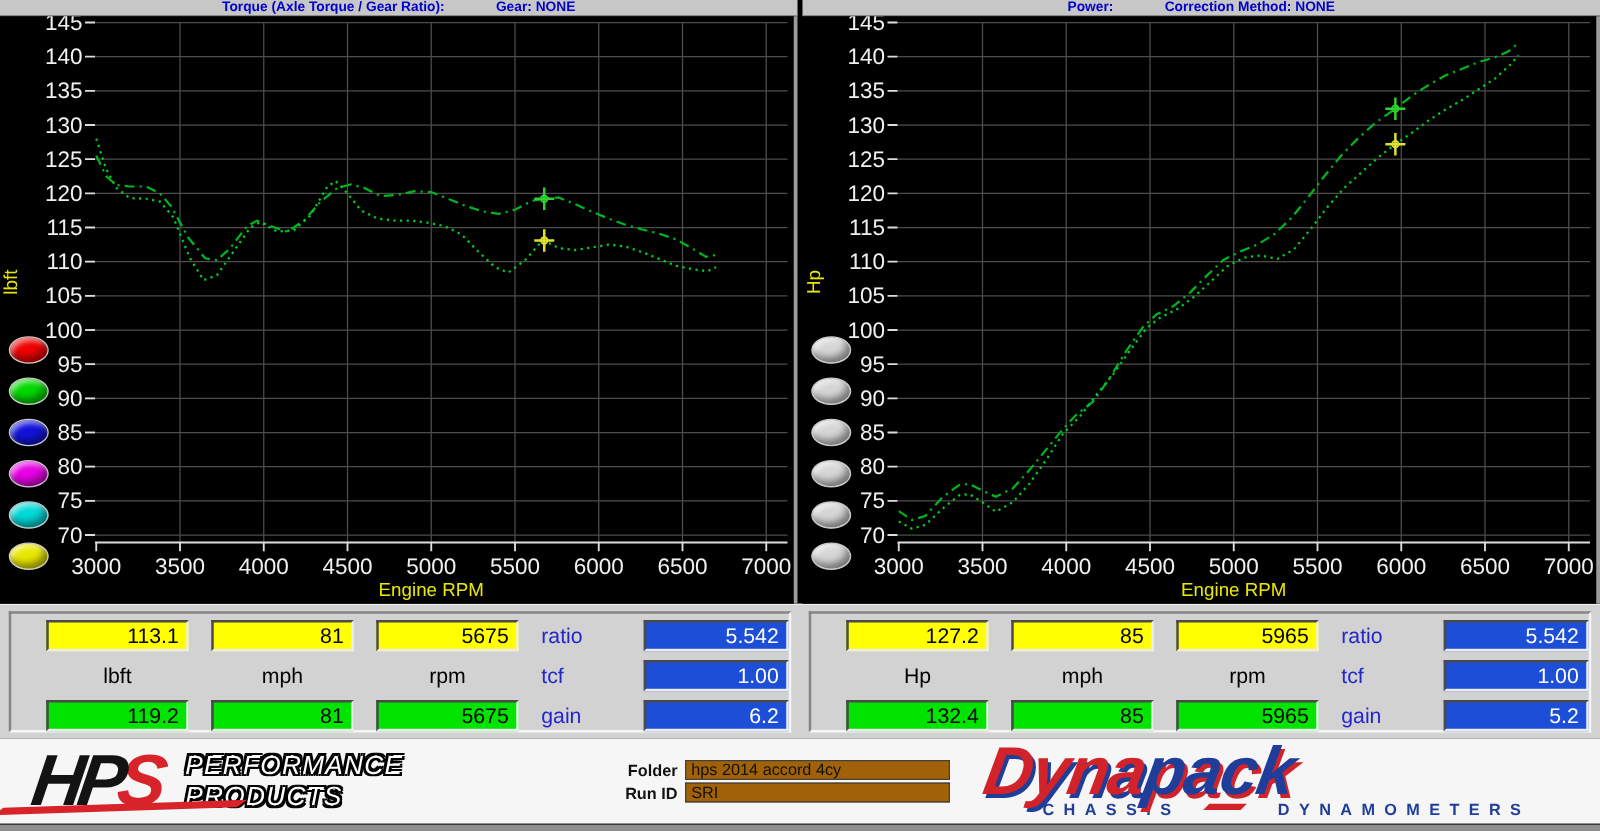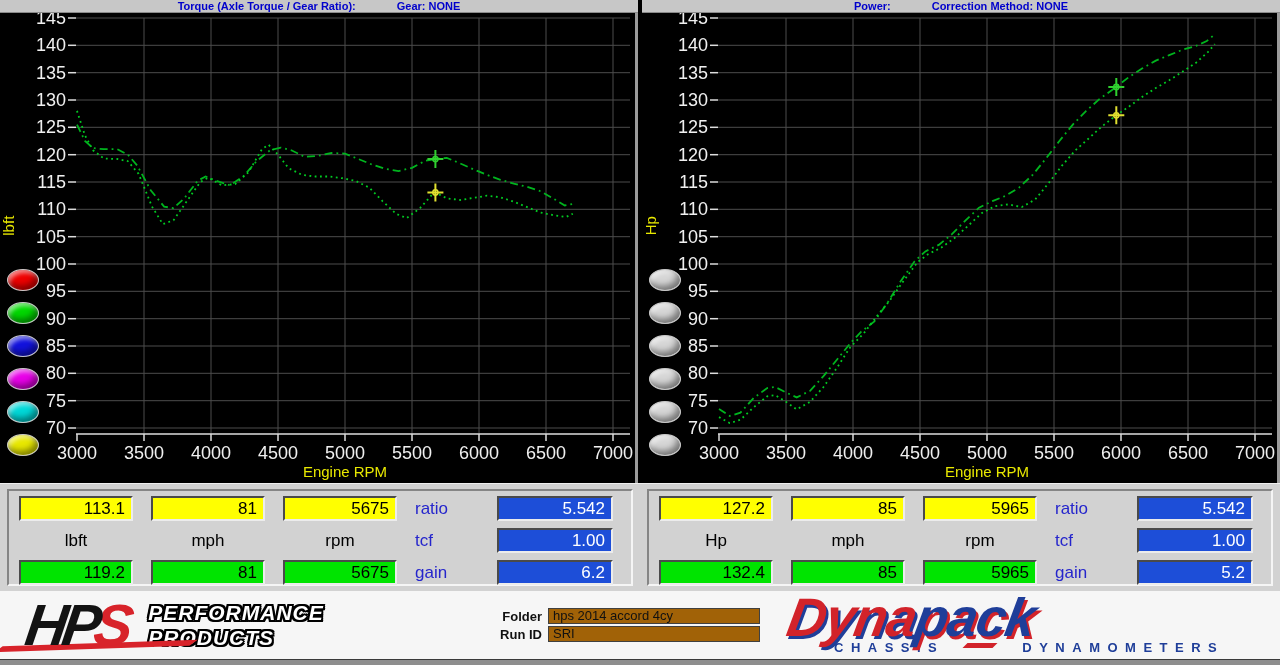--- a/index.html
+++ b/index.html
@@ -34,21 +34,21 @@
   }
   
   .data-row { height:108px; background:#d2d2d2; display:flex; border-top:1px solid #efefef; }
   .data-panel {
     flex:1; margin:5px 7px;
     border:2px solid; border-color:#858585 #f5f5f5 #f5f5f5 #858585;
   }
   .dp-grid {
     display:grid;
     grid-template-columns:114px 114px 114px 64px 116px;
-    grid-auto-rows:25px; gap:7px 18px; padding:5px 0 0 10px;
+    grid-auto-rows:25px; gap:7px 18px; padding:5px 0 0 28px;
   }
   .field {
     border:2px solid; border-color:#4a4a4a #ececec #ececec #4a4a4a;
     display:flex; align-items:center; justify-content:flex-end;
     padding-right:6px; font-size:17px; white-space:pre;
   }
   .field.yellow { background:#ffff00; color:#000; }
   .field.green  { background:#00e400; color:#000; }
   .field.blue   { background:#1d4ed8; color:#fff; }
   .unit-label { display:flex; align-items:center; justify-content:center; font-size:17px; color:#000; }
@@ -60,21 +60,21 @@
   .hps-mark {
     position:relative; font-size:58px; font-weight:bold; font-style:italic;
     letter-spacing:-5px; transform:skewX(-8deg); line-height:58px; padding-left:18px;
   }
   .hps-mark .hp { color:#131313; position:relative; z-index:2; }
   .hps-mark .s  { color:#d8232a; position:relative; z-index:1; margin-left:-2px; }
   .hps-swoosh {
     position:absolute; left:-2px; bottom:5px; width:186px; height:6px;
     background:#d8232a; transform:skewX(-52deg) rotate(-2deg);
   }
-  .hps-text { margin-left:20px; font-size:21px; font-weight:700; font-style:italic;
+  .hps-text { margin-left:20px; font-size:21px; font-weight:400; font-style:italic;
     line-height:25px; letter-spacing:1px; color:#fff;
     text-shadow:-2px -2px 0 #000,2px -2px 0 #000,-2px 2px 0 #000,2px 2px 0 #000,
                 -2px 0 0 #000,2px 0 0 #000,0 -2px 0 #000,0 2px 0 #000; }
   .run-info { width:288px; }
   .ri-row { display:flex; align-items:center; margin:2px 0; }
   .ri-label { width:56px; text-align:right; font-weight:bold; font-size:13px; margin-right:6px; color:#111; }
   .ri-field {
     width:212px; height:16px; background:#a16207; border:1px solid #404040;
     font-size:13px; line-height:14px; padding:0 4px; white-space:pre; color:#111;
   }

